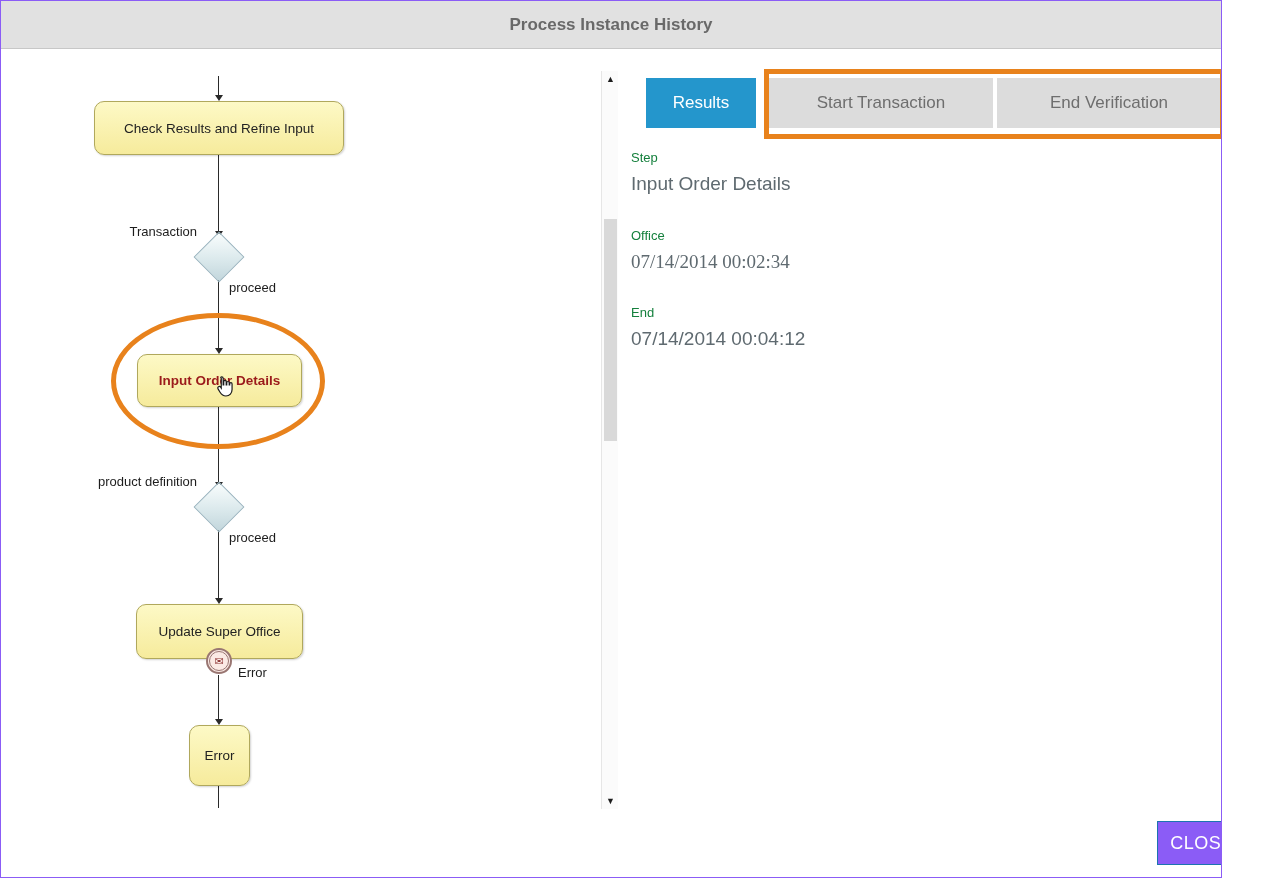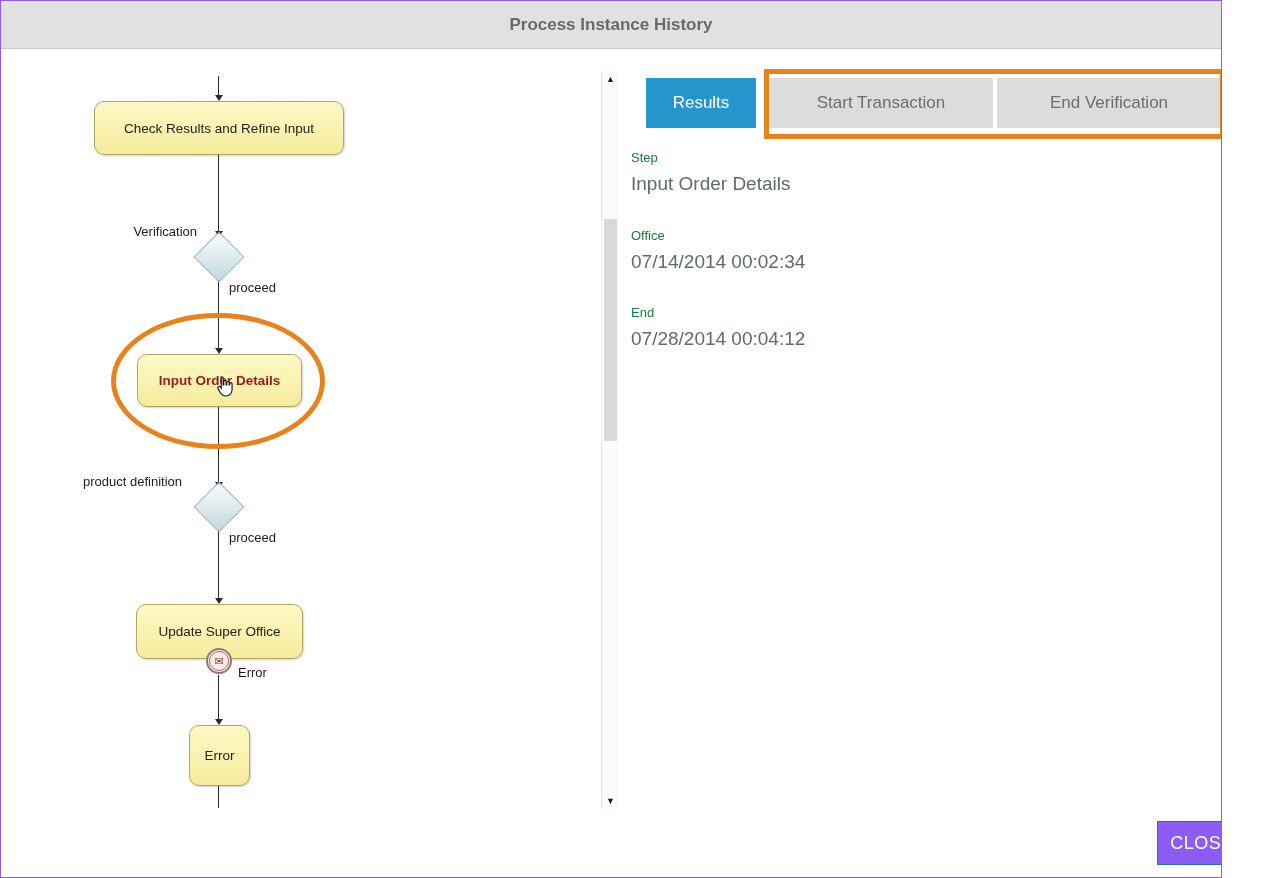--- a/index.html
+++ b/index.html
@@ -111,35 +111,35 @@
 
     <div class="vline" style="left:217px; top:674px; height:45px;"></div>
     <div class="ahead" style="left:214px; top:718px;"></div>
 
     <div class="vline" style="left:217px; top:785px; height:22px;"></div>
 
     <div class="task" style="left:93px; top:100px; width:250px; height:54px;">
       <span>Check Results and Refine Input</span>
     </div>
 
-    <div class="flow-label" style="left:100px; top:223px; width:96px; text-align:right;">Verification</div>
+    <div class="flow-label" style="left:100px; top:223px; width:96px; text-align:right;">Transaction</div>
     <div class="diamond" style="left:200px; top:238px;"></div>
     <div class="flow-label" style="left:228px; top:279px;">proceed</div>
 
     <div class="hl-ellipse"></div>
     <div class="task highlighted" style="left:136px; top:353px; width:165px; height:53px;">
       <span>Input Order Details</span>
     </div>
     <div class="cursor">
       <svg width="22" height="24" viewBox="0 0 24 26">
         <path d="M9.5 2c.9 0 1.6.7 1.6 1.6v7h.6V7.2c0-.8.6-1.4 1.4-1.4.7 0 1.3.6 1.3 1.4v3.4h.6V8.4c0-.8.6-1.4 1.3-1.4.8 0 1.4.6 1.4 1.4v2.2h.5v-1c0-.7.6-1.3 1.3-1.3s1.3.6 1.3 1.3v6.2c0 3.7-2.6 7-6.7 7-3.2 0-4.9-1.6-6.4-4.1l-2.2-3.6c-.5-.8-.3-1.9.5-2.4.8-.5 1.8-.2 2.3.5l.7 1V3.6C7.9 2.7 8.6 2 9.5 2z" fill="#ffffff" stroke="#1a1a1a" stroke-width="1.3"></path>
       </svg>
     </div>
 
-    <div class="flow-label" style="left:82px; top:473px; width:114px; ">product definition</div>
+    <div class="flow-label" style="left:82px; top:473px; width:114px; text-align:right;">product definition</div>
     <div class="diamond" style="left:200px; top:488px;"></div>
     <div class="flow-label" style="left:228px; top:529px;">proceed</div>
 
     <div class="task" style="left:135px; top:603px; width:167px; height:55px;text-align:center;">
       <span>Update Super Office</span>
     </div>
 
     <div class="bevent" style="left:205px; top:647px;">
       <span class="inner">✉</span>
     </div>
@@ -161,21 +161,21 @@
     <div class="hl-rect"></div>
 
     <div class="tab active">Results</div>
     <div class="tab t-start">Start Transaction</div>
     <div class="tab t-end">End Verification</div>
 
     <div class="fld-label" style="top:149px;">Step</div>
     <div class="fld-value" style="top:172px;">Input Order Details</div>
 
     <div class="fld-label" style="top:227px;">Office</div>
-    <div class="fld-value" style="top:250px;">07/14/2014 00:02:34</div>
+    <div class="fld-value" style="top:250px;font-family:Liberation Serif, serif;">07/14/2014 00:02:34</div>
 
     <div class="fld-label" style="top:304px;">End</div>
-    <div class="fld-value" style="top:327px;">07/28/2014 00:04:12</div>
+    <div class="fld-value" style="top:327px;">07/14/2014 00:04:12</div>
   </div>
 
   <button class="close-btn">CLOSE</button>
 
 </div>
 
 </body></html>

